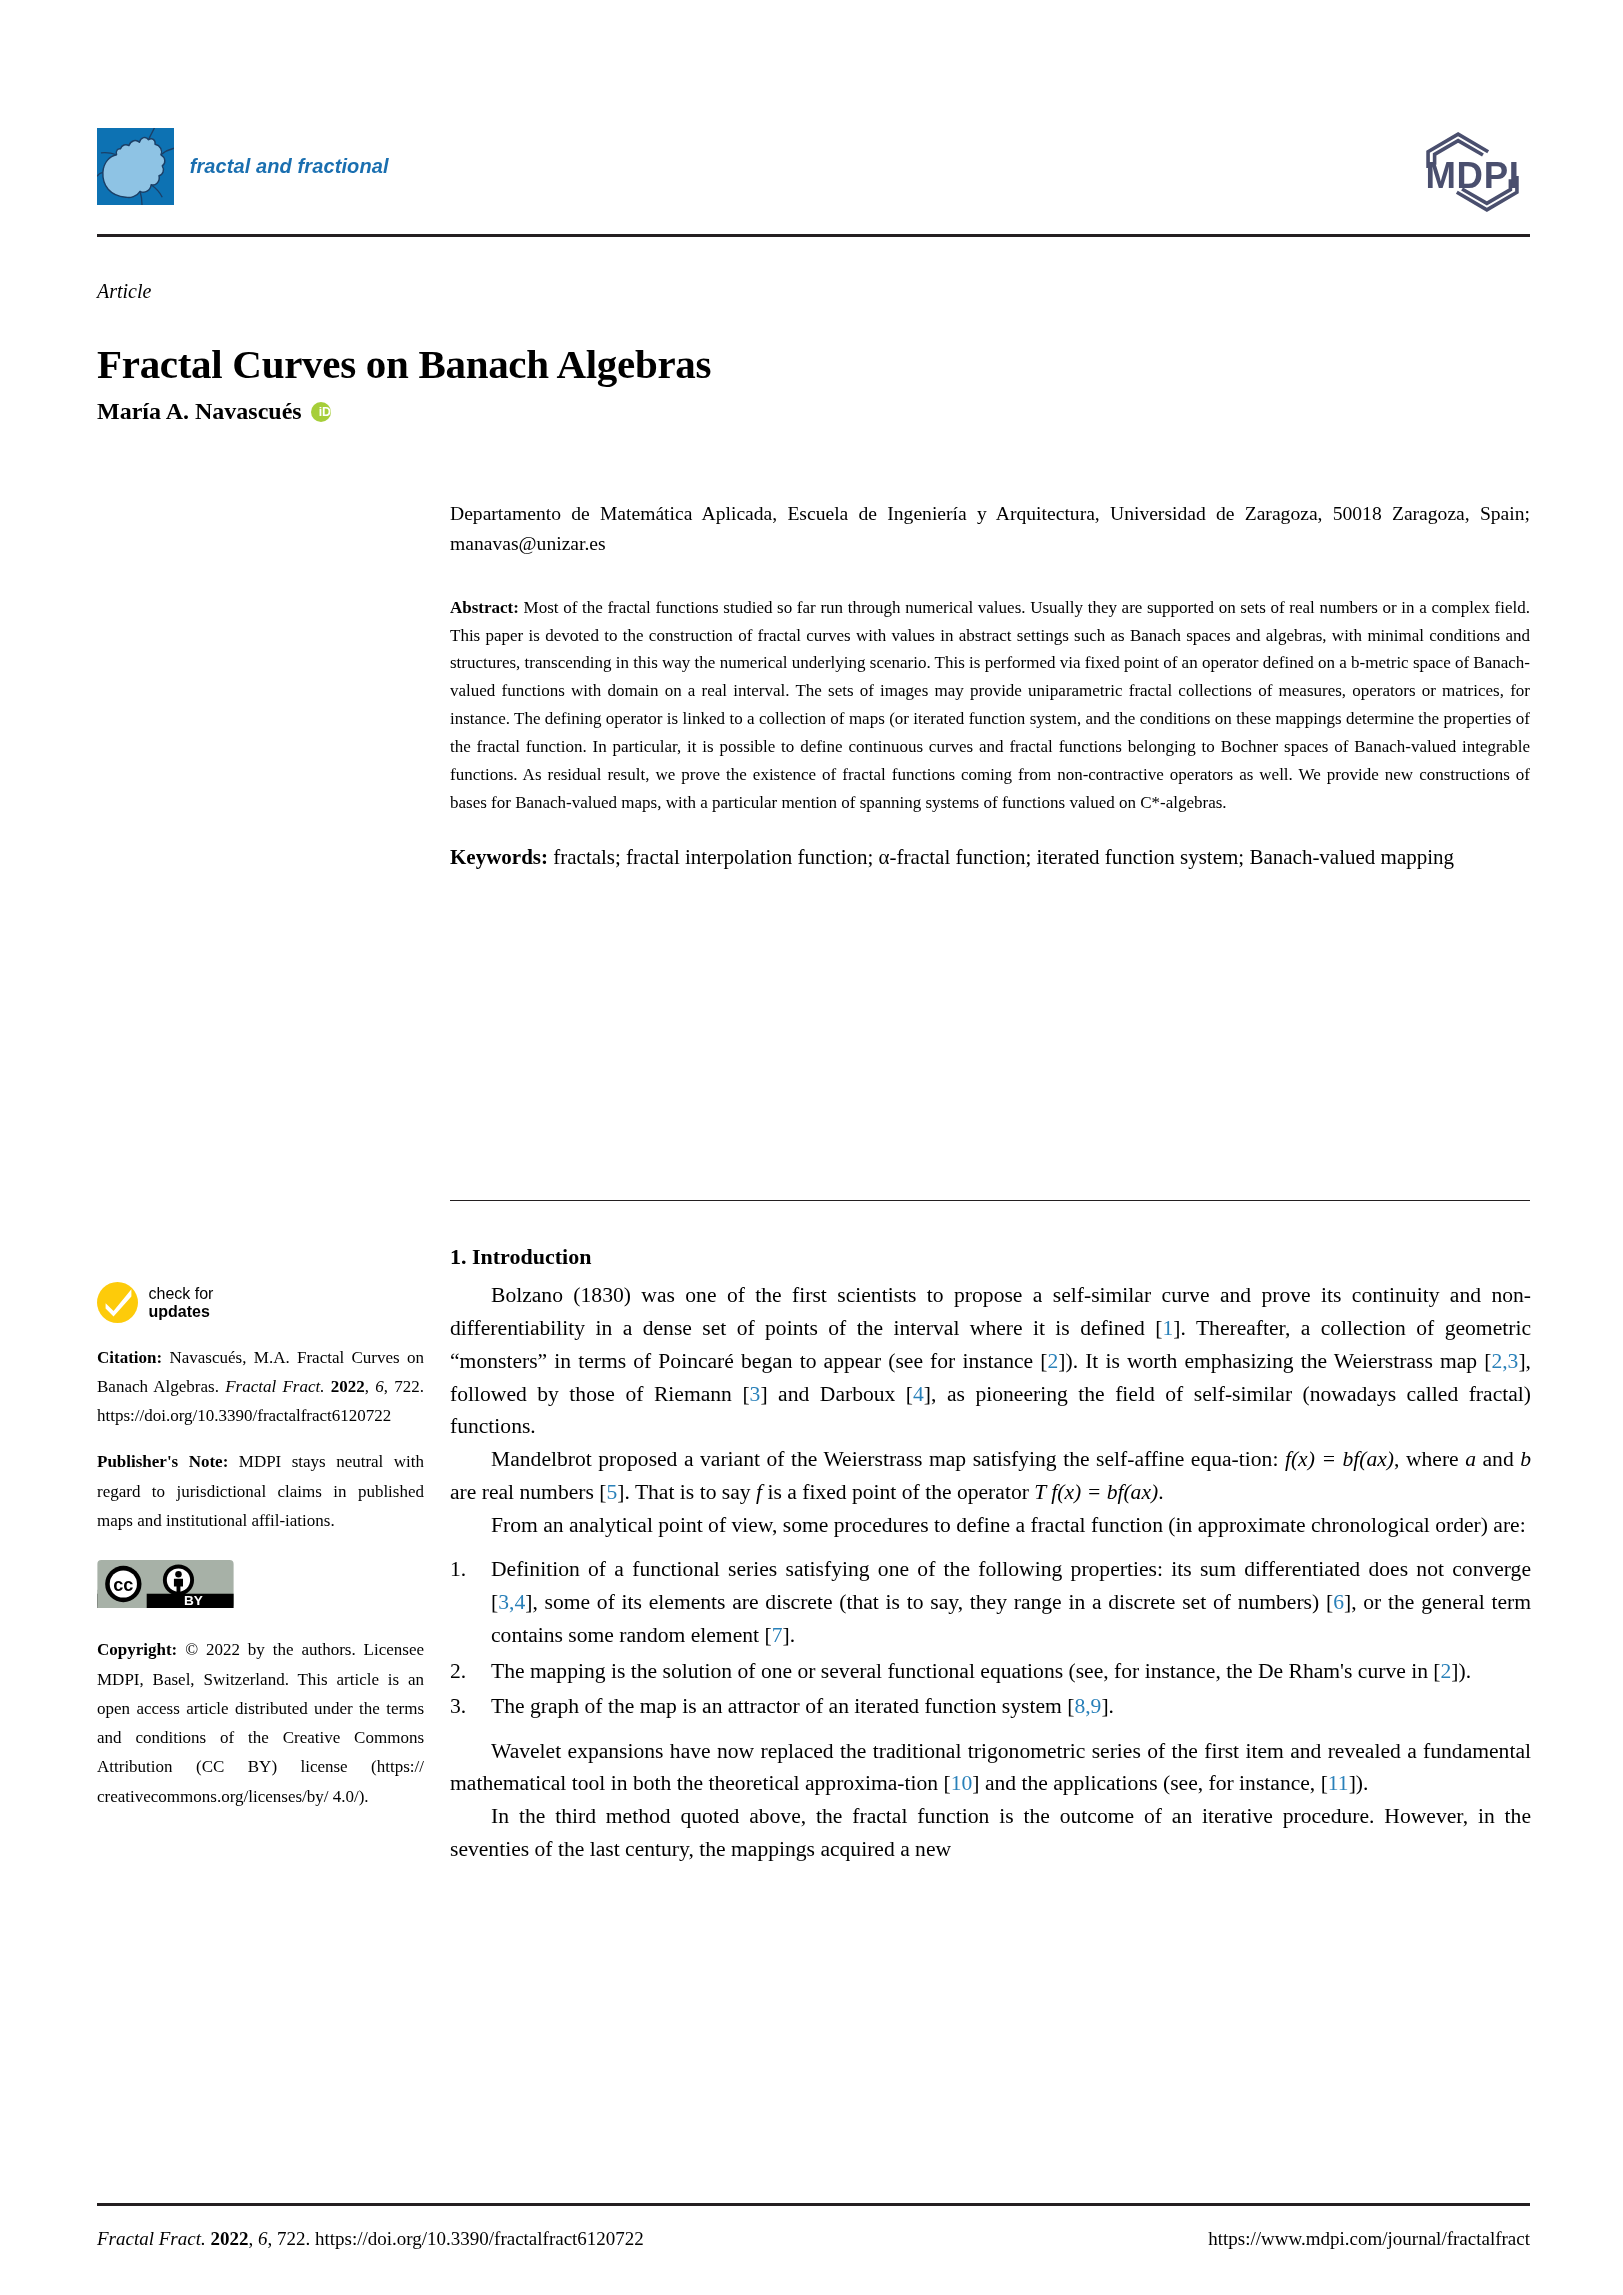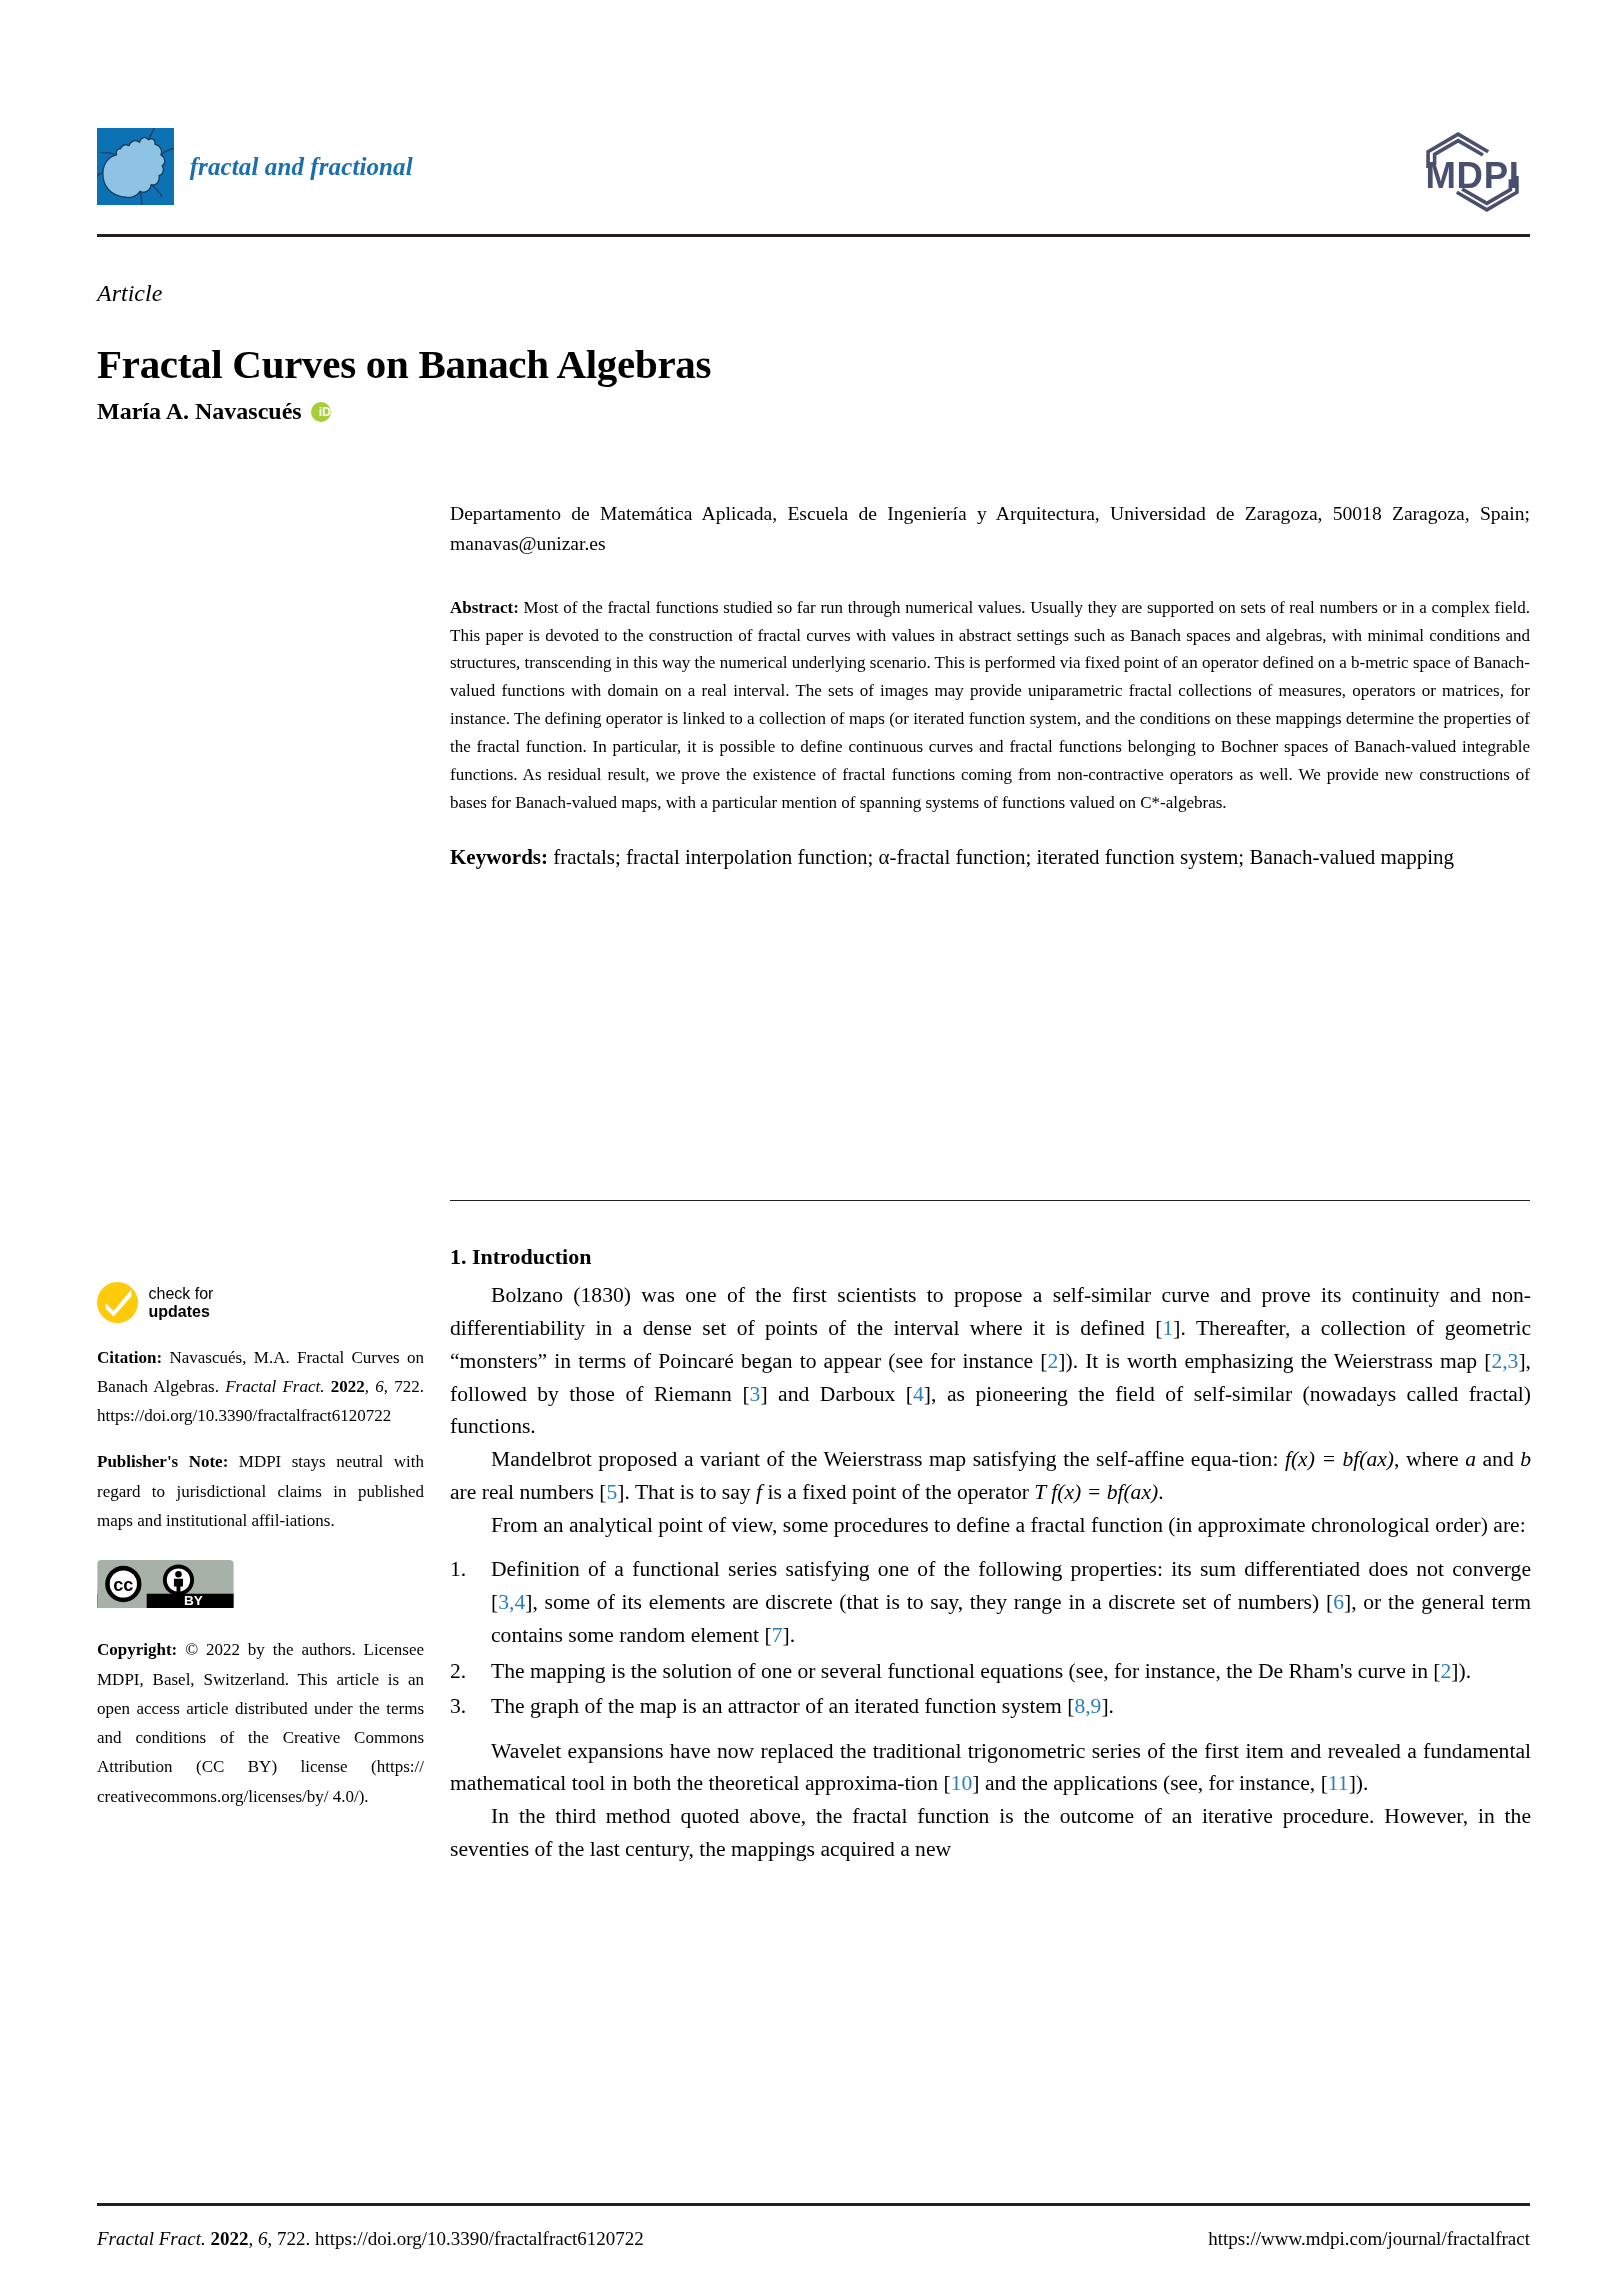--- a/index.html
+++ b/index.html
@@ -39,24 +39,24 @@
   .journal-logo {
     width: 77px;
     height: 77px;
     background: #0d72b3;
     position: relative;
     overflow: hidden;
     flex: none;
   }
   .journal-logo svg { display: block; }
   .journal-title {
-    font-family: Liberation Serif, serif;
+    font-family: Liberation Sans, sans-serif;
     font-style: italic;
     font-weight: bold;
-    font-size: 25px;
+    font-size: 20px;
     color: #1a6fb0;
     letter-spacing: 0.1px;
     white-space: nowrap;
   }
   .mdpi-logo {
     position: absolute;
     right: 0;
     top: 3.9px;
     width: 115px;
     height: 80px;
@@ -72,21 +72,21 @@
     height: 3.3px;
     box-sizing: border-box;
   }
 
   
   .article-type {
     position: absolute;
     left: 97px;
     top: 280px;
     font-style: italic;
-    font-size: 24px;
+    font-size: 20px;
     color: #000;
   }
   .article-title {
     position: absolute;
     left: 97px;
     top: 313px;
     width: 1375px;
     font-weight: bold;
     font-size: 41px;
     line-height: 1.18;

